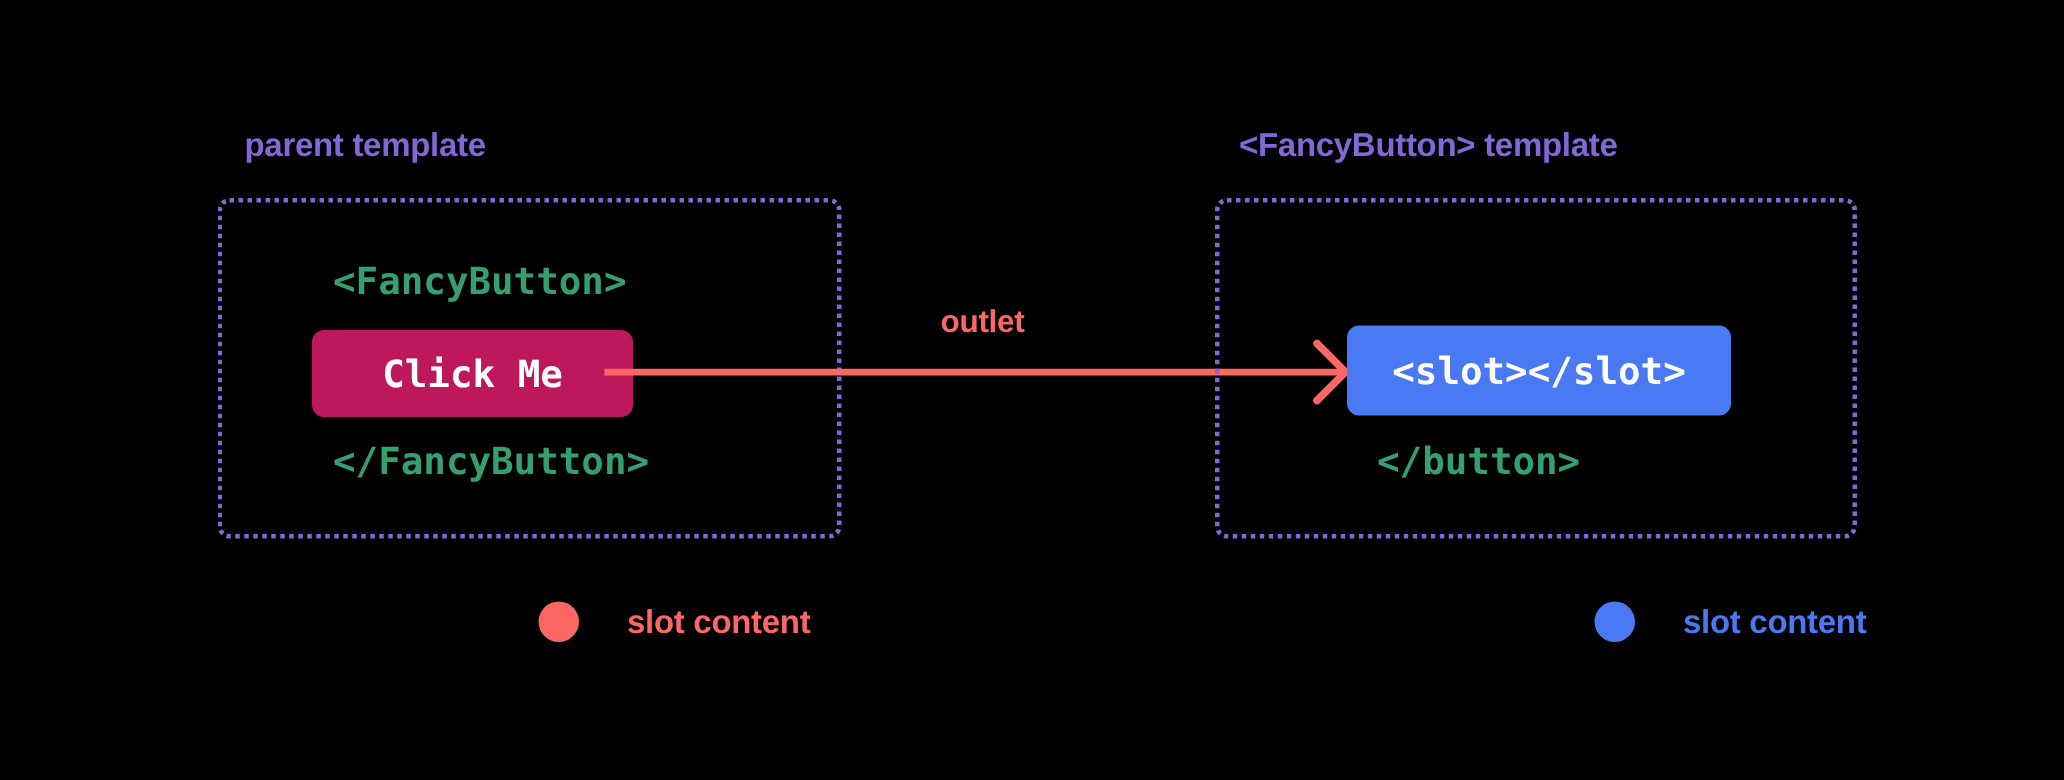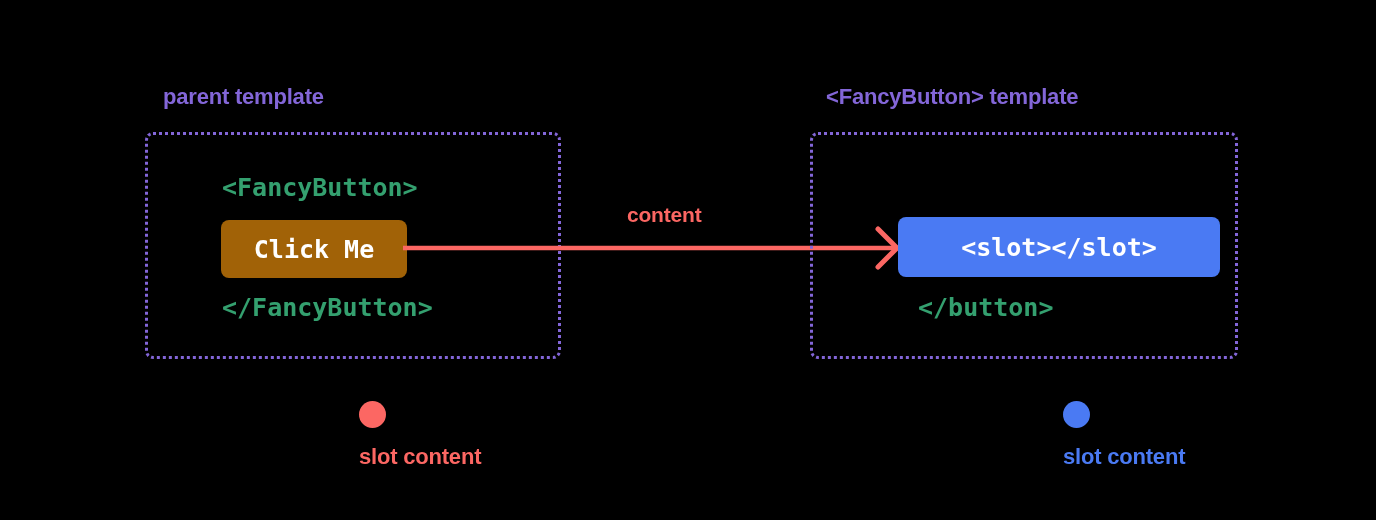--- a/index.html
+++ b/index.html
@@ -65,25 +65,25 @@
     justify-content: center;
     border-radius: 8px;
     font-family: "DejaVu Sans Mono", "Liberation Mono", monospace;
     font-weight: bold;
     font-size: 25px;
     color: #ffffff;
     white-space: pre;
     box-sizing: border-box;
   }
   #chip-content {
-    left: 221px; top: 220px; width: 186px; height: 58px;
-    background: #a16207;
+    left: 208px; top: 220px; width: 214px; height: 58px;
+    background: #be185d;
   }
   #chip-outlet {
-    left: 898px; top: 217px; width: 322px; height: 60px;
+    left: 898px; top: 217px; width: 256px; height: 60px;
     background: #4a7af3;
   }
 
   
   #arrow-svg {
     position: absolute;
     left: 398px;
     top: 222px;
     width: 510px;
     height: 52px;
@@ -98,23 +98,22 @@
     font-size: 21px;
     color: #fc6763;
     white-space: nowrap;
     letter-spacing: -0.2px;
   }
 
   
   .legend {
     position: absolute;
     display: flex;
-    align-items: flex-start;
-    gap: 16px;
-    flex-direction: column;
+    align-items: flex-end;
+    gap: 32px;
   }
   #legend-content { left: 359px; top: 401px; }
   #legend-outlet  { left: 1063px; top: 401px; }
   .legend-dot {
     width: 27px;
     height: 27px;
     border-radius: 50%;
     flex: 0 0 auto;
   }
   #legend-dot-content { background: #fc6763; }
@@ -137,21 +136,21 @@
   <div class="panel-title" id="title-left">parent template</div>
 
   <div class="panel" id="panel-left"></div>
 
   <div class="code" id="code-open-left">&lt;FancyButton&gt;</div>
 
   <div class="chip" id="chip-content">Click Me</div>
 
   <div class="code" id="code-close-left">&lt;/FancyButton&gt;</div>
 
-  <div id="arrow-label">content</div>
+  <div id="arrow-label">outlet</div>
 
   <svg id="arrow-svg" viewBox="0 0 510 52">
     <line x1="5" y1="26" x2="498" y2="26" stroke="#fc6763" stroke-width="4.5" stroke-linecap="butt"></line>
     <polyline points="480,7 499,26 480,45" fill="none" stroke="#fc6763" stroke-width="5" stroke-linecap="round" stroke-linejoin="miter"></polyline>
   </svg>
 
   <div class="panel-title" id="title-right">&lt;FancyButton&gt; template</div>
 
   <div class="panel" id="panel-right"></div>
 

